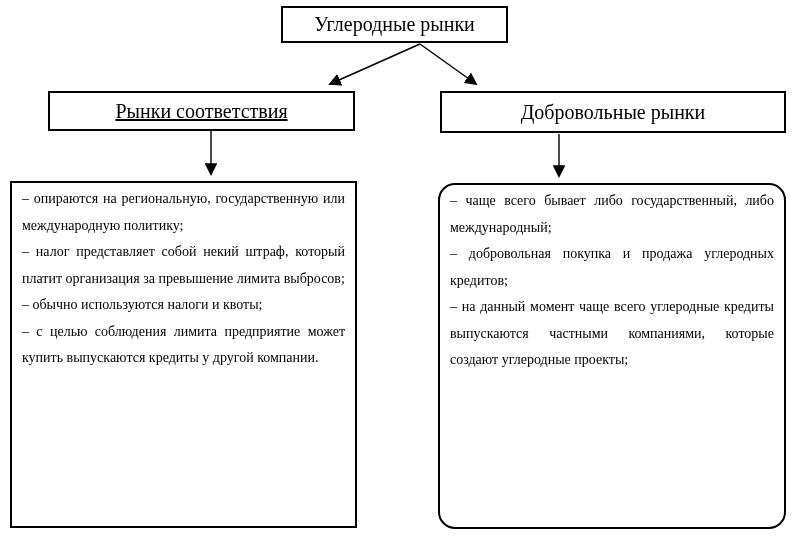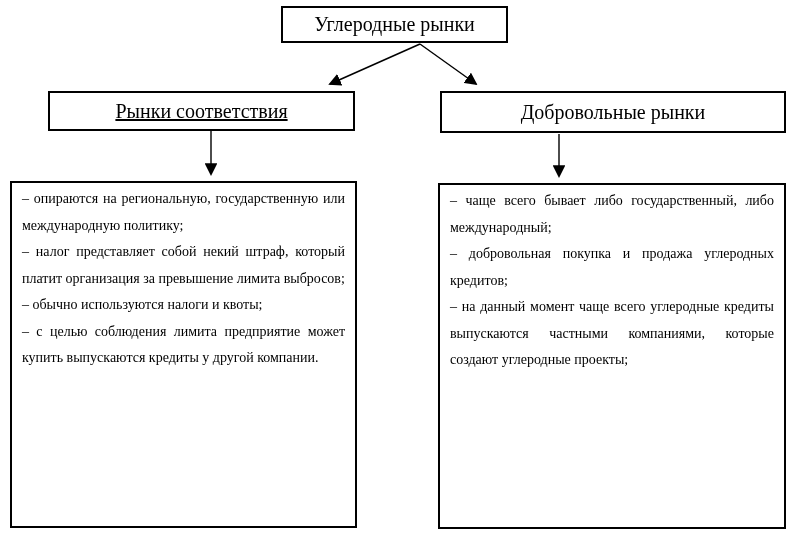--- a/index.html
+++ b/index.html
@@ -70,20 +70,21 @@
   }
   .detail-left {
     left: 10px;
     width: 347px;
   }
   .detail-right {
     left: 438px;
     width: 348px;
     top: 183px;
     height: 346px;
+    border-radius: 17px;
   }
   .detail p {
     margin: 0;
     text-align: justify;
     text-align-last: left;
   }
 </style>
 </head>
 <body>
 

